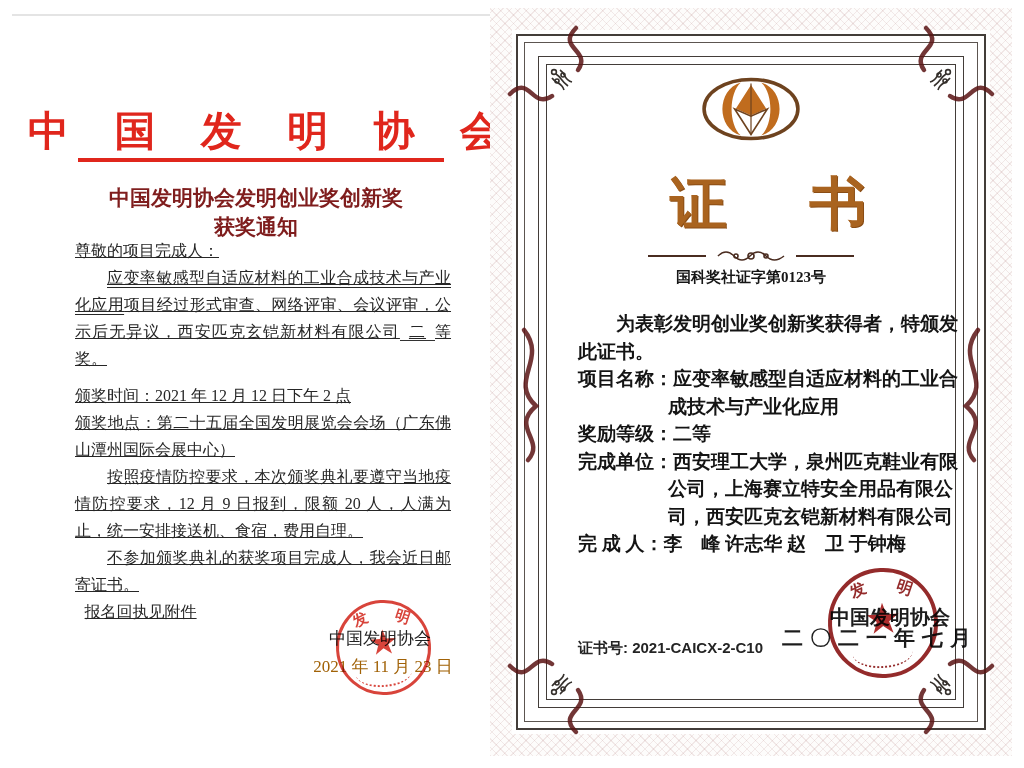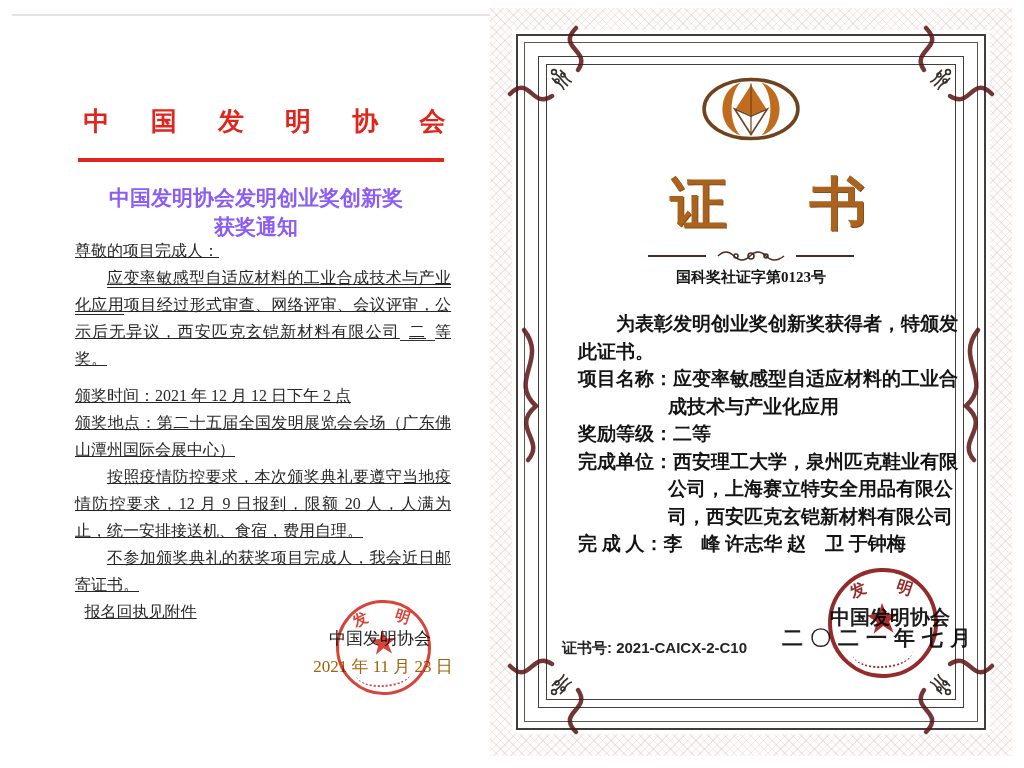--- a/index.html
+++ b/index.html
@@ -3,25 +3,25 @@
 <meta charset="utf-8">
 <style>
   html,body{margin:0;padding:0;}
   body{width:1024px;height:768px;background:#ffffff;position:relative;overflow:hidden;
        font-family:"Liberation Sans", sans-serif;}
   .abs{position:absolute;}
 
   
   #notice{left:0;top:0;width:512px;height:768px;background:#fff;}
   .page-edge{left:12px;top:14px;width:498px;height:2px;background:#e4e4e4;}
-  .org-title{left:10px;top:104px;width:492px;text-align:center;font-size:26px;font-weight:bold;
+  .org-title{left:10px;top:104px;width:492px;text-align:center;font-size:41px;font-weight:bold;
              color:#e0261c;letter-spacing:17px;padding-left:17px;white-space:nowrap;}
   .red-rule{left:78px;top:158px;width:366px;height:4px;background:#e0261c;}
   .notice-subtitle{left:10px;top:183px;width:492px;text-align:center;font-size:21px;font-weight:bold;
-                   color:#8b5cf6;line-height:29px;}
+                   color:#7f1d1d;line-height:29px;}
   .notice-body{left:75px;top:237px;width:376px;font-family:"Liberation Serif","DejaVu Serif",serif;
                font-size:16px;line-height:27px;color:#262626;text-align:justify;text-decoration:underline;}
   .notice-body p{margin:0;}
   .ind2{text-indent:2em;}
   .ind-half{text-indent:0.6em;}
   .mt{margin-top:10px !important;}
   .u-line{text-decoration:underline;text-underline-offset:4px;}
   .u-grade{border-bottom:1px solid #333;padding:0 9px;}
 
   .sig-name{left:295px;top:627px;width:170px;text-align:center;font-size:17px;
@@ -64,21 +64,21 @@
               text-shadow:1px 1px 0 #8a4d15;}
   .divider{left:0;top:240px;width:522px;display:flex;align-items:center;justify-content:center;gap:10px;}
   .div-line{width:58px;height:2px;background:#4a2c20;}
   .cert-no{left:0;top:260px;width:522px;text-align:center;font-size:15px;font-weight:bold;color:#161616;
            font-family:"Liberation Serif","DejaVu Serif",serif;}
   .cert-body{left:88px;top:302px;width:386px;font-family:"Liberation Serif","DejaVu Serif",serif;
              font-size:19px;font-weight:bold;color:#141414;line-height:27.5px;}
   .cert-body div{white-space:nowrap;}
   .cind2{padding-left:38px;}
   .hang{padding-left:90px;}
-  .serial{left:72px;top:631px;font-size:15px;font-weight:bold;color:#242424;}
+  .serial{left:88px;top:631px;font-size:15px;font-weight:bold;color:#242424;}
 
   #seal-right{left:338px;top:560px;width:102px;height:102px;border:4px solid #8c1b1b;opacity:.93;
               transform:rotate(-3deg);}
   #seal-right .s-top-l{position:absolute;left:20px;top:7px;color:#8c1b1b;font-weight:bold;font-size:16px;transform:rotate(-22deg);}
   #seal-right .s-top-r{position:absolute;right:20px;top:7px;color:#8c1b1b;font-weight:bold;font-size:16px;transform:rotate(22deg);}
   #seal-right .s-star{position:absolute;left:0;right:0;top:26px;text-align:center;font-size:42px;color:#a81f1f;line-height:42px;}
   #seal-right .s-arc{position:absolute;left:19px;bottom:6px;width:60px;height:28px;
                      border-bottom:2px dotted #8c1b1b;border-radius:50%;}
   .cert-issuer{left:300px;top:596px;width:200px;text-align:center;font-size:20px;font-weight:bold;
                font-family:"Liberation Serif","DejaVu Serif",serif;color:#1c1c1c;mix-blend-mode:multiply;white-space:nowrap;}

